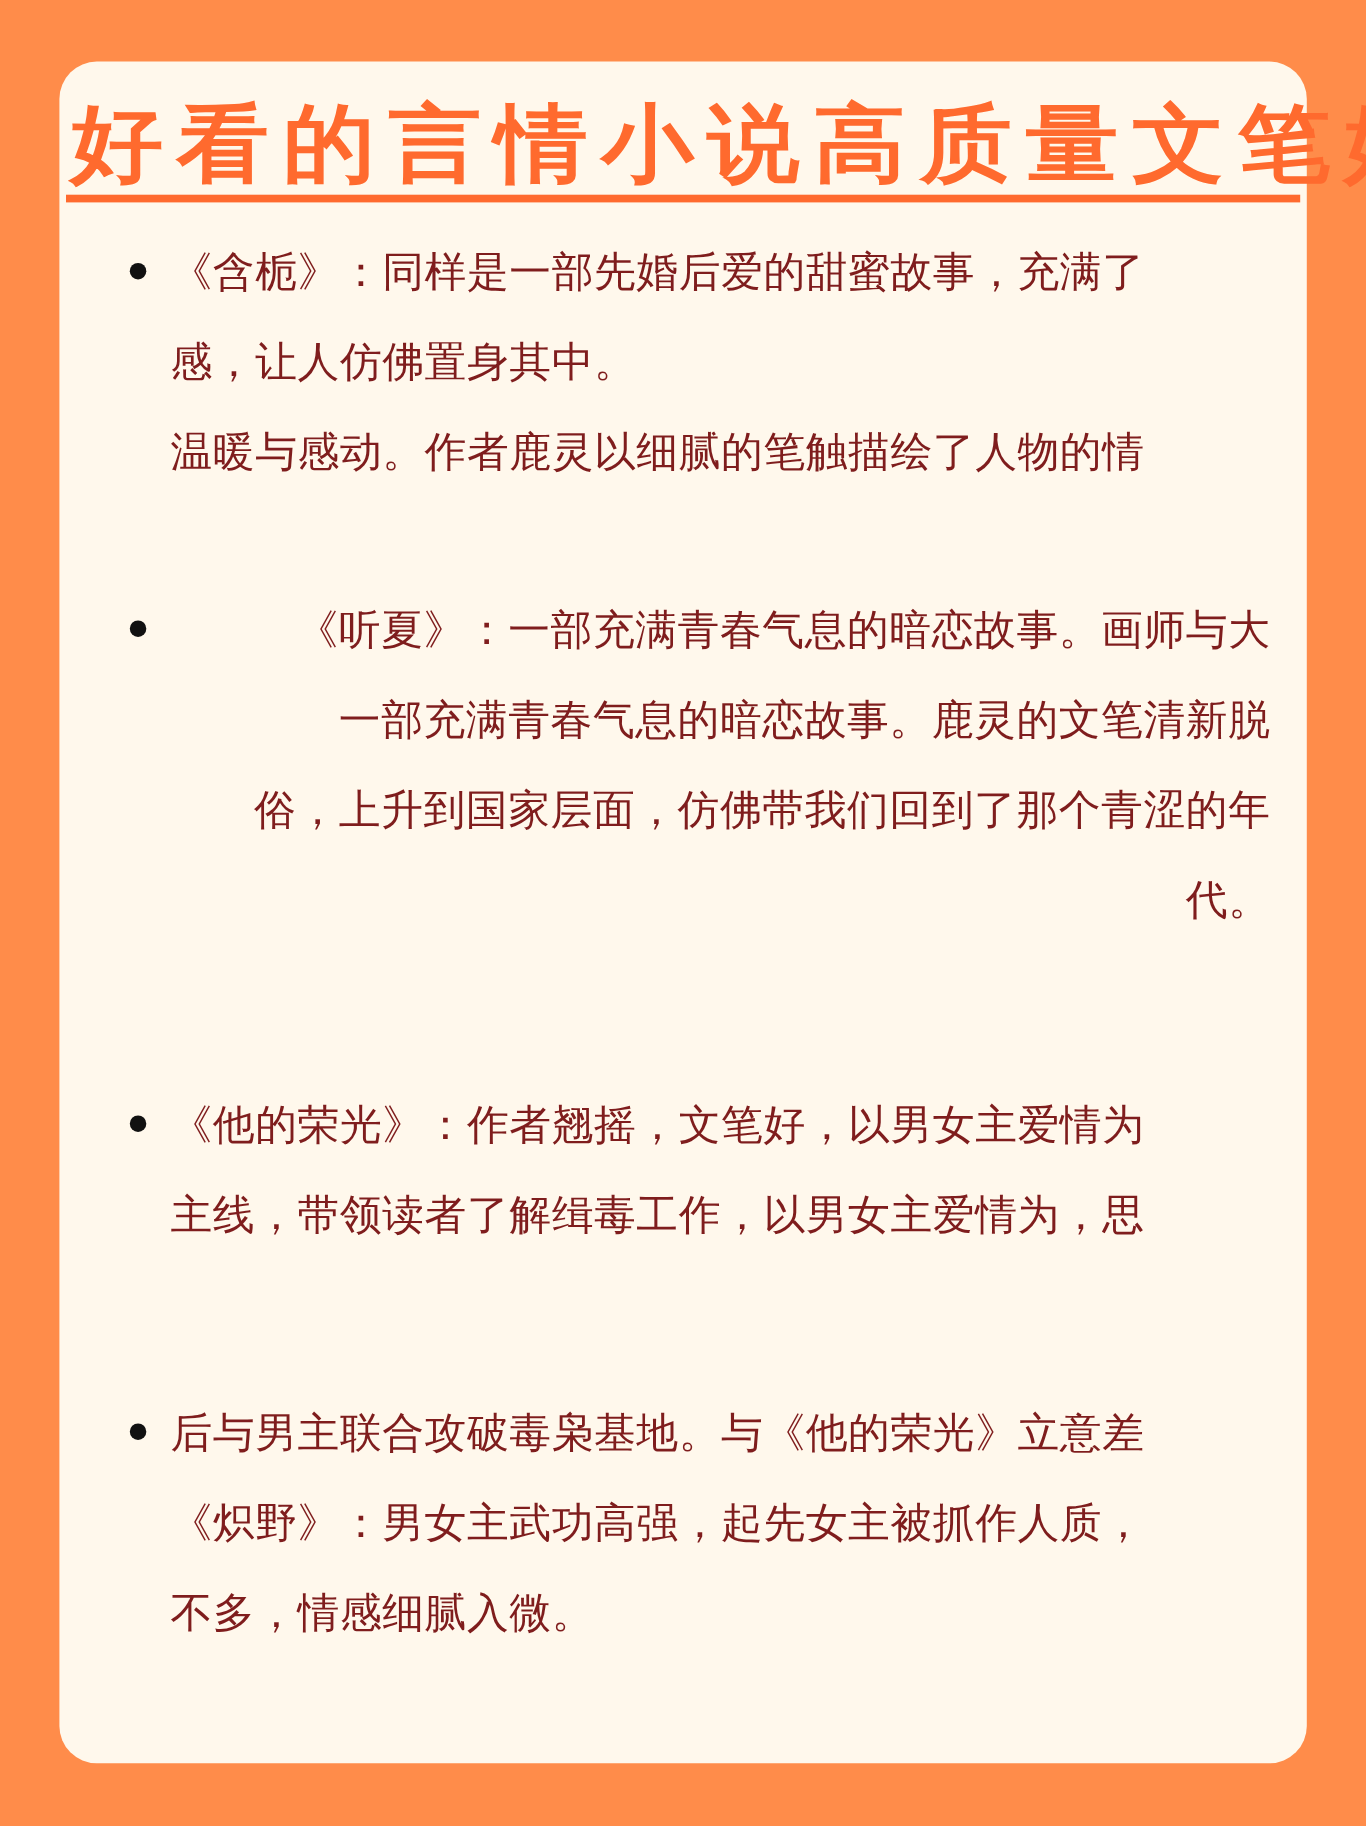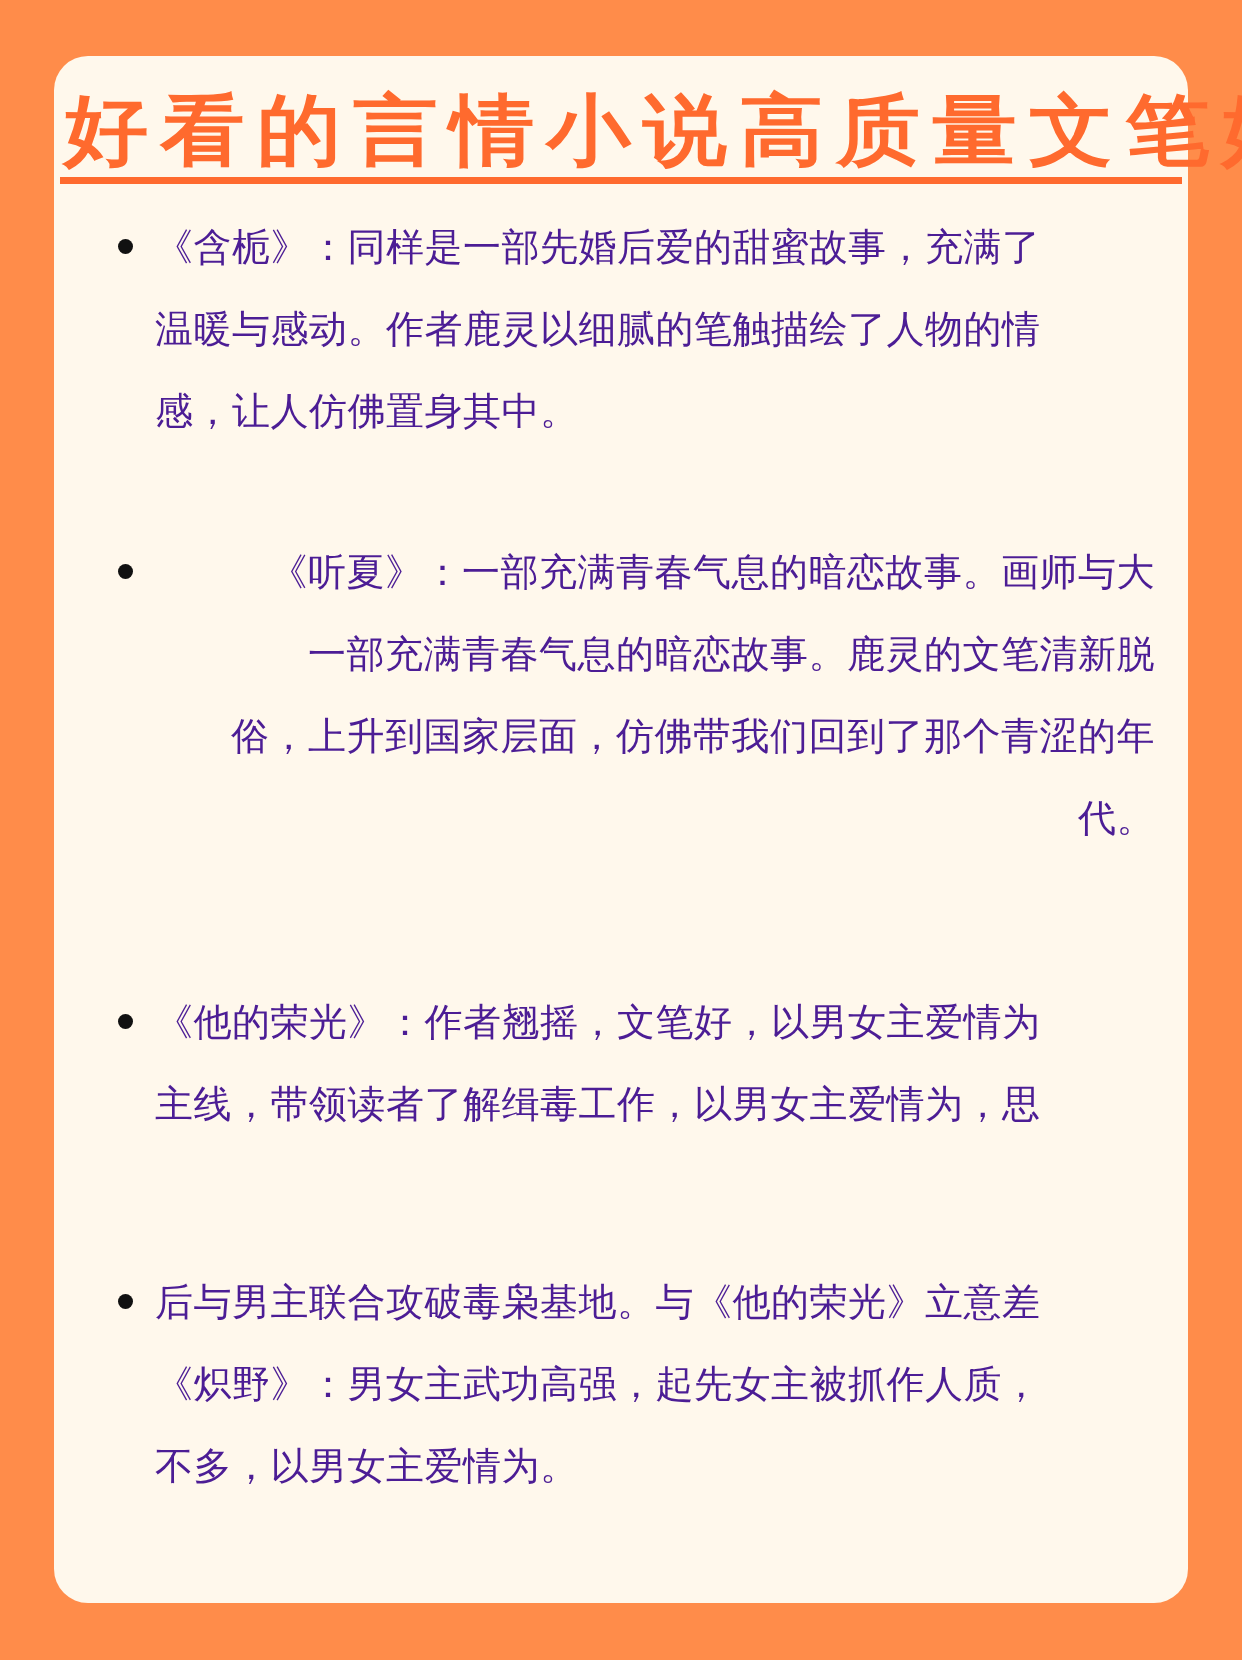--- a/index.html
+++ b/index.html
@@ -33,21 +33,21 @@
     transform:scaleY(0.92);
     transform-origin:top left;
   }
   .list {
     position:absolute; left:0; top:0; width:100%;
     margin:0; padding:0; list-style:none;
   }
   .item {
     position:absolute; left:155px; width:1000px;
     font-size:38px; line-height:82px;
-    color:#4c1d95;
+    color:#7f1d1d;
     letter-spacing:0.5px;
   }
   .bullet {
     position:absolute; left:-37px; top:33px;
     width:15px; height:15px; border-radius:50%;
     background:#111;
   }
   .line { display:block; white-space:nowrap; }
 </style>
 </head>
@@ -56,37 +56,37 @@
 <div class="card"></div>
 
 <div class="title">
   <span class="title-text">好看的言情小说高质量文笔好</span>
 </div>
 
 <ul class="list">
   <li class="item" style="top:206px;">
     <span class="bullet"></span>
     <span class="line">《含栀》：同样是一部先婚后爱的甜蜜故事，充满了</span>
+    <span class="line">感，让人仿佛置身其中。</span>
     <span class="line">温暖与感动。作者鹿灵以细腻的笔触描绘了人物的情</span>
-    <span class="line">感，让人仿佛置身其中。</span>
   </li>
 
   <li class="item" style="top:531px;text-align:right;">
     <span class="bullet"></span>
     <span class="line">《听夏》：一部充满青春气息的暗恋故事。画师与大</span>
     <span class="line">一部充满青春气息的暗恋故事。鹿灵的文笔清新脱</span>
     <span class="line">俗，上升到国家层面，仿佛带我们回到了那个青涩的年</span>
     <span class="line">代。</span>
   </li>
 
   <li class="item" style="top:981px;">
     <span class="bullet"></span>
     <span class="line">《他的荣光》：作者翘摇，文笔好，以男女主爱情为</span>
     <span class="line">主线，带领读者了解缉毒工作，以男女主爱情为，思</span>
   </li>
 
   <li class="item" style="top:1261px;">
     <span class="bullet"></span>
     <span class="line">后与男主联合攻破毒枭基地。与《他的荣光》立意差</span>
     <span class="line">《炽野》：男女主武功高强，起先女主被抓作人质，</span>
-    <span class="line">不多，以男女主爱情为。</span>
+    <span class="line">不多，情感细腻入微。</span>
   </li>
 </ul>
 
 </body></html>

